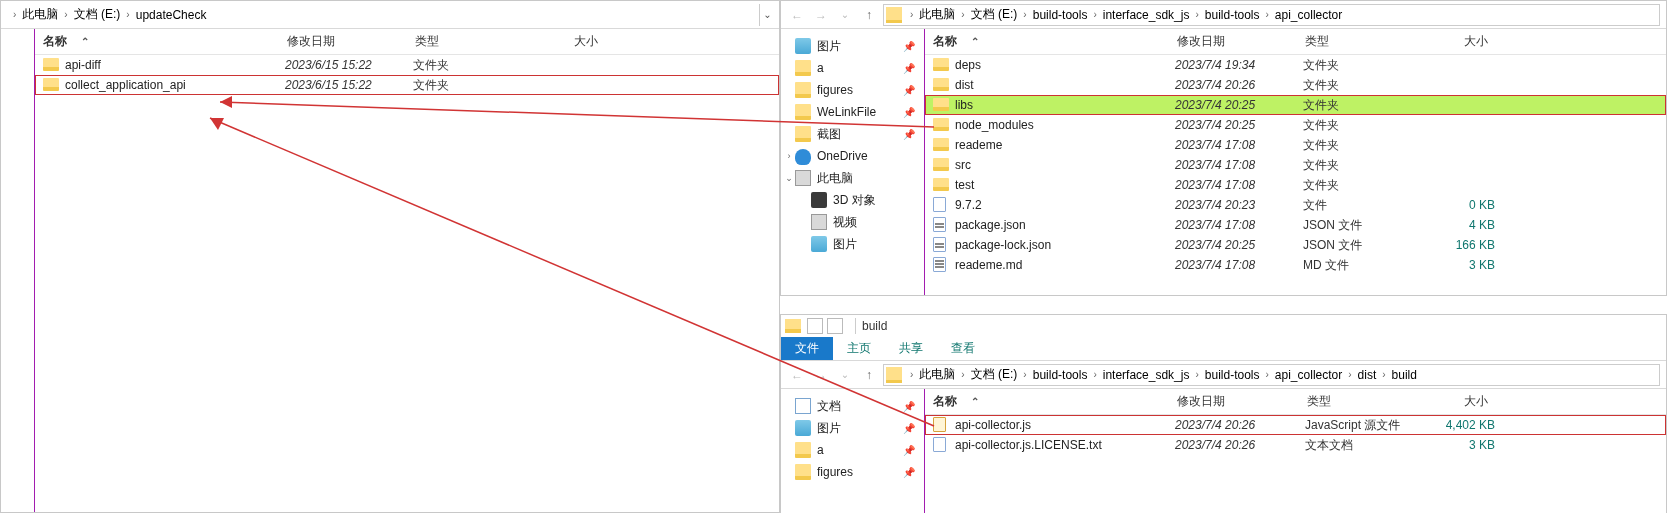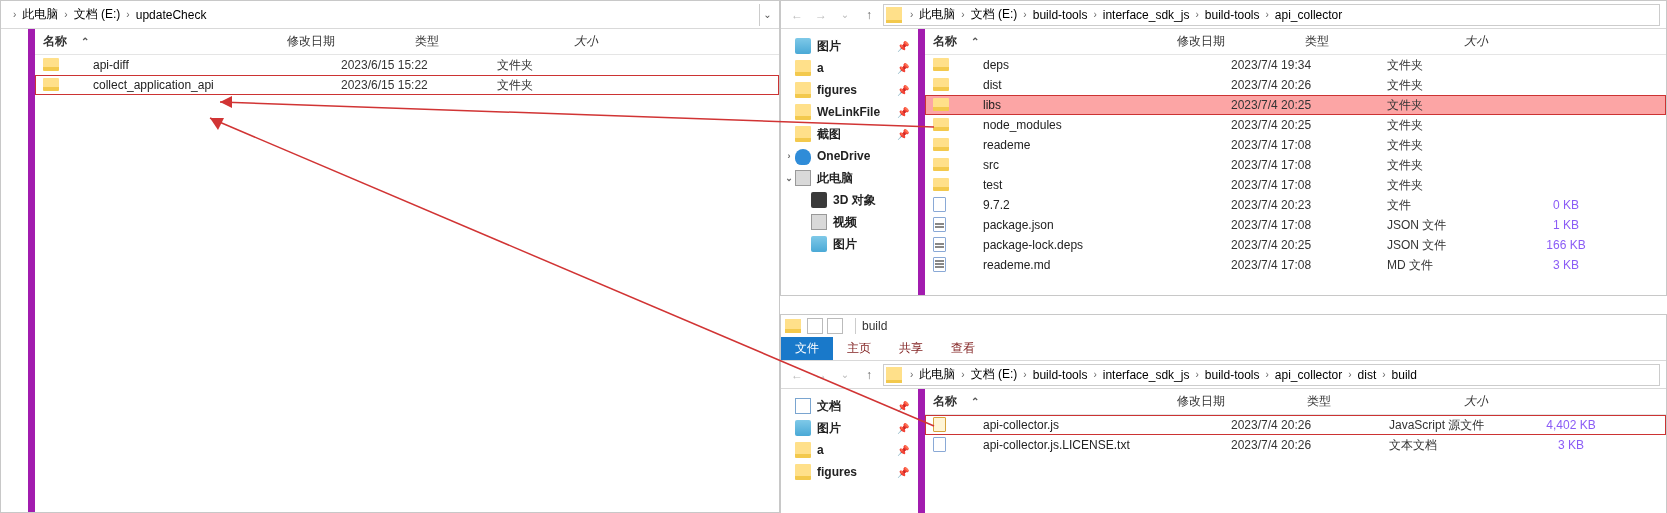--- a/index.html
+++ b/index.html
@@ -22,55 +22,55 @@
   .crumb-wrap { display:flex; align-items:center; flex:1; height:22px; border:1px solid #ccc; padding:0 2px; margin:0 2px; }
   .crumb-wrap .folder-icon-sm { width:16px; height:16px; background:#ffe08a; border-bottom:3px solid #f3c94d; margin-right:4px; }
   .crumb-wrap .sep { color:#666; padding:0 4px; }
   .crumb { padding:0 2px; color:#000; cursor:default; }
 
   .drop-btn { width:16px; height:22px; display:flex; align-items:center; justify-content:center; border-left:1px solid #ccc; color:#555; }
 
   
   .body-row { display:flex; height: calc(100% - 28px); }
   #pane-left .body-row { height: calc(100% - 28px); }
-  .tree { width: 34px; border-right:7px solid #a21caf; background:#fff;font-weight:bold; }
+  .tree { width: 34px; border-right:1px solid #a21caf; background:#fff; }
   .tree.wide { width: 144px; padding-top:6px; }
 
   .files { flex:1; }
 
   
   .cols { display:flex; height:26px; border-bottom:1px solid #e5e5e5; align-items:center; color:#333; }
   .col { padding:0 8px; height:100%; display:flex; align-items:center; border-right:1px solid transparent; }
   .sort-caret { font-size:10px; color:#555; margin-left:14px; }
 
   .c-name { flex: 0 0 244px; font-weight: bold; }
   .c-date { flex: 0 0 128px; font-family: Liberation Serif, serif; }
   .c-type { flex: 0 0 110px; }
-  .c-size { flex: 0 0 90px; text-align:left; justify-content:flex-end;font-style:italic; }
+  .c-size { flex: 0 0 90px; text-align:left; justify-content:flex-end; }
 
   
   #pane-br .c-name { flex:0 0 244px; }
   #pane-br .c-date { flex:0 0 130px; }
   #pane-br .c-type { flex:0 0 118px; }
   #pane-br .c-size { flex:0 0 80px; }
 
   
-  .row { display:flex; height:20px; align-items:center; color:#222;gap:28px; }
+  .row { display:flex; height:20px; align-items:center; color:#222; }
   .row .icon { width:16px; height:16px; margin:0 6px 0 8px; flex:0 0 16px; position:relative; }
   .row .name { flex:0 0 220px; white-space:nowrap; overflow:hidden; }
-  .row .date { flex:0 0 128px; color:#333; }
+  .row .date { flex:0 0 128px; color:#333;font-style:italic; }
   .row .type { flex:0 0 110px; color:#333; }
-  .row .size { flex:0 0 90px; text-align:center; color:#8b5cf6; padding-right:8px; }
+  .row .size { flex:0 0 90px; text-align:right; color:#0f766e; padding-right:8px; }
 
   #pane-br .row .name { flex:0 0 220px; }
   #pane-br .row .date { flex:0 0 130px; }
   #pane-br .row .type { flex:0 0 118px; }
   #pane-br .row .size { flex:0 0 80px; }
 
-  .row.selected { background:#fca5a5; }
+  .row.selected { background:#bef264; }
   .row.hl { outline:1px solid #cc3333; outline-offset:-1px; }
 
   .folder-icon { width:16px; height:13px; background:#ffe08a; border-bottom:4px solid #f3c94d; border-radius:1px; margin-top:1px; }
   .file-icon { width:13px; height:15px; background:#fff; border:1px solid #8aa9d6; border-radius:1px; }
   .file-icon.json::after { content:""; position:absolute; left:2px; top:6px; width:9px; height:2px; background:#888; box-shadow:0 3px 0 #888; }
   .file-icon.js { border-color:#d6a23c; background:#fff5d6; }
   .file-icon.md::after { content:""; position:absolute; left:2px; top:3px; width:9px; height:2px; background:#888; box-shadow:0 3px 0 #888, 0 6px 0 #888; }
 
   
   .tree-item { display:flex; align-items:center; height:22px; padding-left:14px; color:#222; }
@@ -89,21 +89,21 @@
 
   
   .title-bar { height:22px; display:flex; align-items:center; padding:0 4px; }
   .title-bar .folder-icon-tb { width:16px; height:14px; background:#ffe08a; border-bottom:4px solid #f3c94d; margin-right:6px; }
   .title-bar .qat { display:flex; gap:4px; margin-right:6px; }
   .title-bar .qat span { width:16px; height:16px; border:1px solid #bbb; }
   .title-bar .sep-v { width:1px; height:16px; background:#ccc; margin:0 6px; }
   .title-bar .title { color:#333; }
 
   .ribbon-tabs { height:24px; display:flex; align-items:stretch; border-bottom:1px solid #d9d9d9; }
-  .rtab { padding:0 14px; display:flex; align-items:center; color:#7f1d1d; }
+  .rtab { padding:0 14px; display:flex; align-items:center; color:#0f766e; }
   .rtab.active { background:#1979ca; color:#fff; }
 
   
   .anno { position:absolute; pointer-events:none; }
   .anno line, .anno polyline, .anno rect { stroke:#d13434; stroke-width:1.5; fill:none; }
   .anno polygon { fill:#d13434; }
 
   
   .chevron { font-size:10px; }
 </style>
@@ -327,27 +327,27 @@
             <span class="type">文件</span>
             <span class="size">0 KB</span>
           </div>
           <div class="row">
             <span class="icon">
               <div class="file-icon json"></div>
             </span>
             <span class="name">package.json</span>
             <span class="date">2023/7/4 17:08</span>
             <span class="type">JSON 文件</span>
-            <span class="size">1 KB</span>
+            <span class="size">4 KB</span>
           </div>
           <div class="row">
             <span class="icon">
               <div class="file-icon json"></div>
             </span>
-            <span class="name">package-lock.deps</span>
+            <span class="name">package-lock.json</span>
             <span class="date">2023/7/4 20:25</span>
             <span class="type">JSON 文件</span>
             <span class="size">166 KB</span>
           </div>
           <div class="row">
             <span class="icon">
               <div class="file-icon md"></div>
             </span>
             <span class="name">reademe.md</span>
             <span class="date">2023/7/4 17:08</span>

